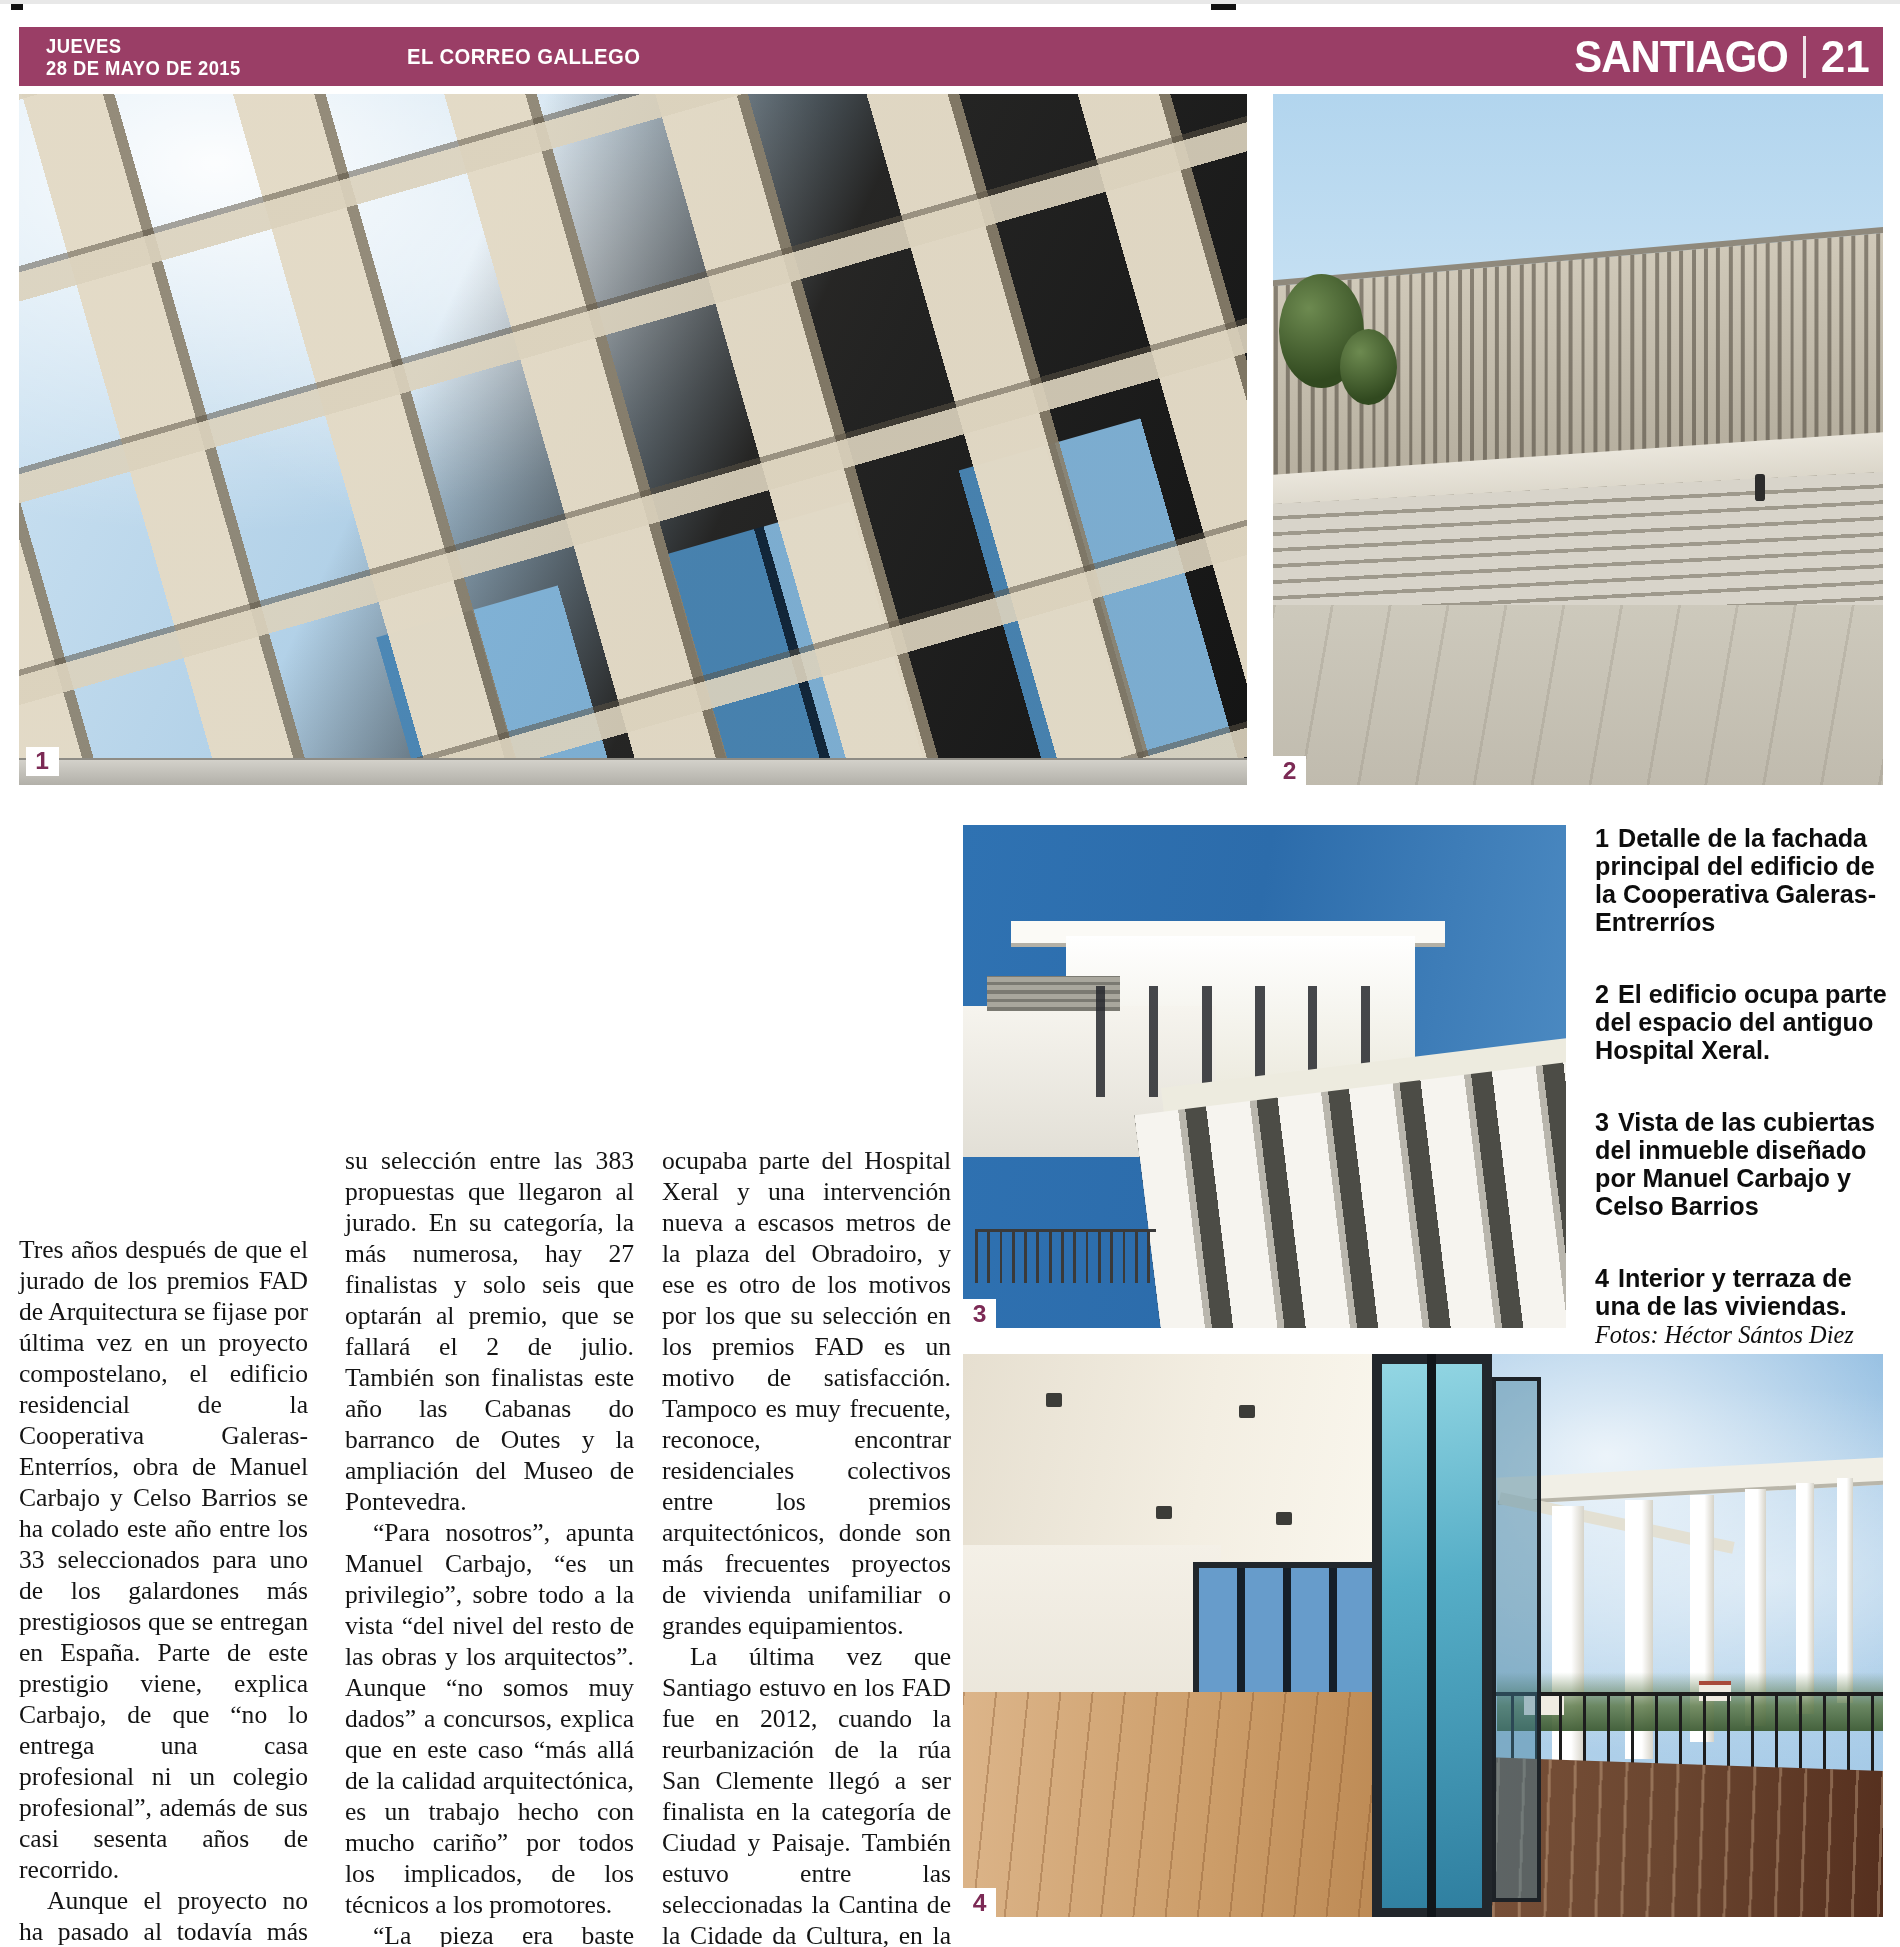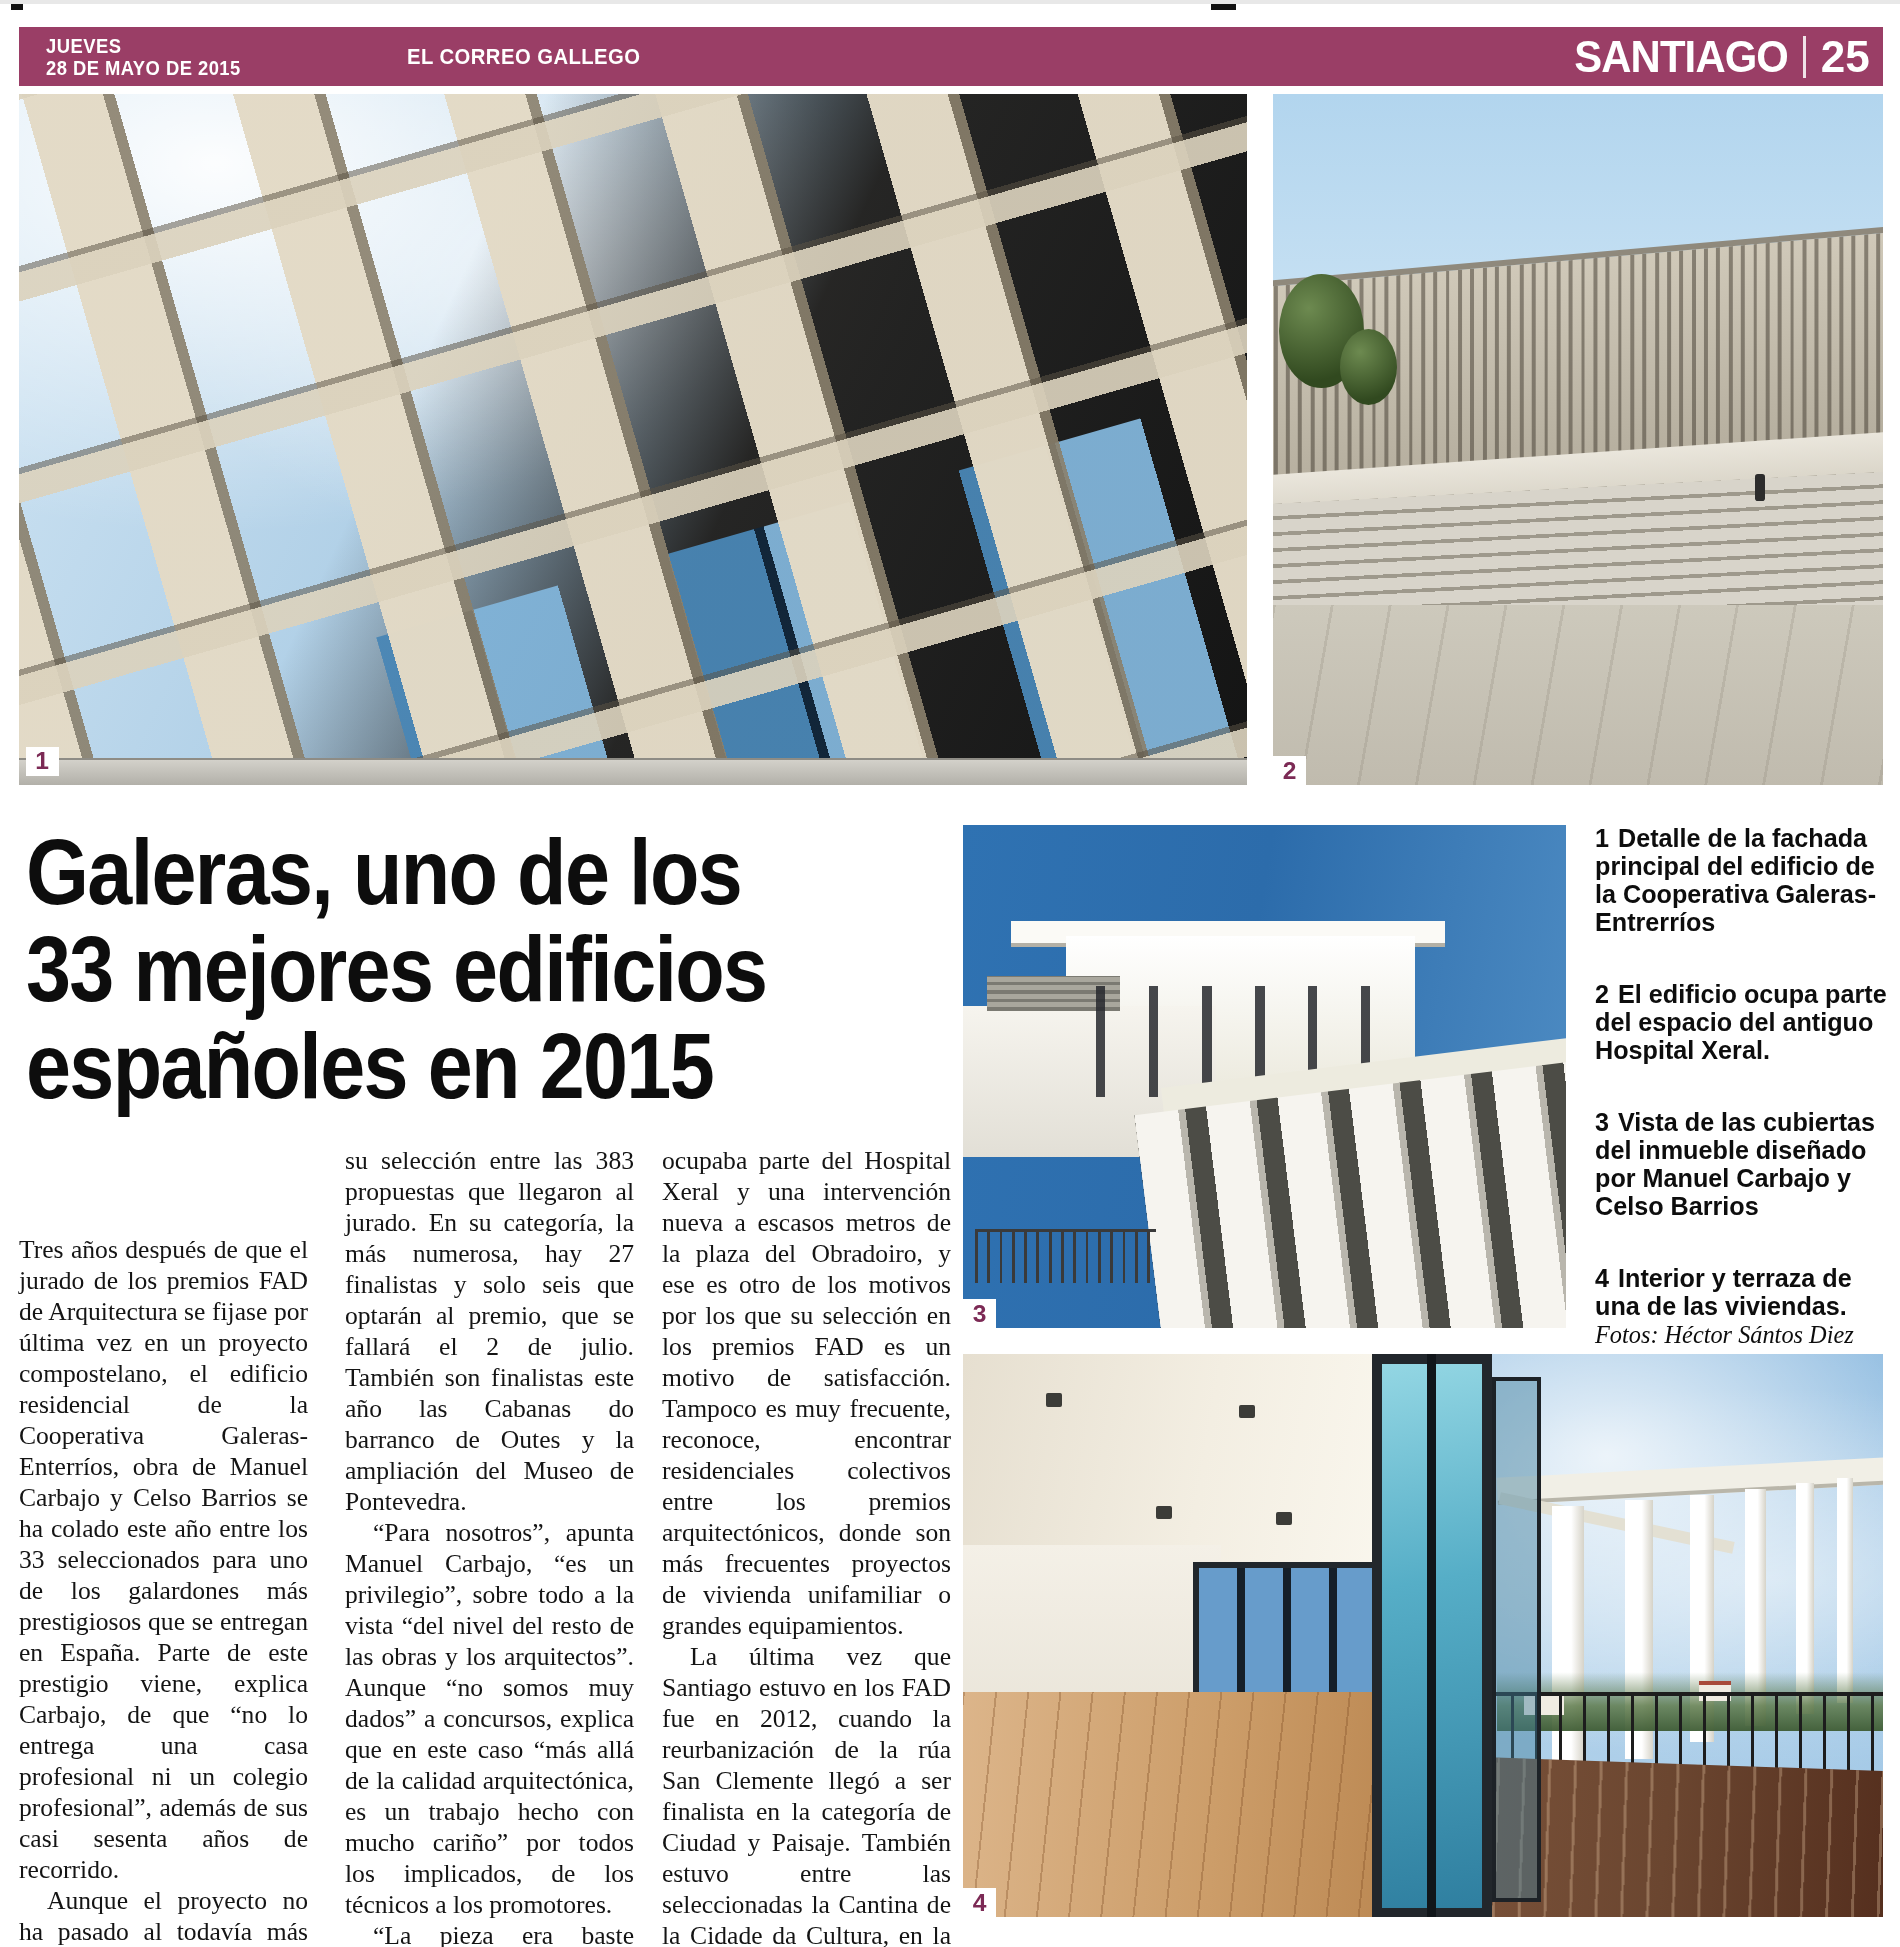--- a/index.html
+++ b/index.html
@@ -148,21 +148,21 @@
 
   <div class="topbar">
     <div class="tb-date">
       <div>JUEVES</div>
       <div>28 DE MAYO DE 2015</div>
     </div>
     <div class="tb-masthead">EL CORREO GALLEGO</div>
     <div class="tb-right">
       <span class="tb-section">SANTIAGO</span>
       <span class="tb-divider"></span>
-      <span class="tb-pagenum">25</span>
+      <span class="tb-pagenum">21</span>
     </div>
   </div>
 
   <div class="photo" style="left:19px;top:90px;width:1228px;height:691px;">
     <div class="layer p1-sky"></div>
     <div class="layer p1-shade"></div>
     <div class="layer p1-windows"></div>
     <div class="layer p1-beams"></div>
     <div class="layer p1-cross"></div>
     <div class="layer p1-sill"></div>
@@ -174,25 +174,20 @@
     <div class="layer p2-building"></div>
     <div class="layer p2-plinth"></div>
     <div class="layer p2-steps"></div>
     <div class="layer p2-plaza"></div>
     <div class="layer p2-tree" style="left:1%;top:26%;width:85px;height:114px;"></div>
     <div class="layer p2-tree" style="left:11%;top:34%;width:57px;height:76px;"></div>
     <div class="layer p2-person" style="left:79%;top:55%;"></div>
     <span class="badge">2</span>
   </div>
 
-  <div class="headline">
-    <div class="hline">Galeras, uno de los</div>
-    <div class="hline">33 mejores edificios</div>
-    <div class="hline">españoles en 2015</div>
-  </div>
 
 
   <div class="col" style="left:19px;top:1230px;">
     <p>Tres años después de que el jurado de los premios FAD de Arquitectura se fijase por última vez en un proyecto compostelano, el edificio residencial de la Cooperativa Galeras-Enterríos, obra de Manuel Carbajo y Celso Barrios se ha colado este año entre los 33 seleccionados para uno de los galardones más prestigiosos que se entregan en España. Parte de este prestigio viene, explica Carbajo, de que “no lo entrega una casa profesional ni un colegio profesional”, además de sus casi sesenta años de recorrido.</p>
     <p class="indent">Aunque el proyecto no ha pasado al todavía más exclusivo grupo de los finalistas, tiene ya el premio de</p>
   </div>
   <div class="col" style="left:345px;top:1141px;">
     <p>su selección entre las 383 propuestas que llegaron al jurado. En su categoría, la más numerosa, hay 27 finalistas y solo seis que optarán al premio, que se fallará el 2 de julio. También son finalistas este año las Cabanas do barranco de Outes y la ampliación del Museo de Pontevedra.</p>
     <p class="indent">“Para nosotros”, apunta Manuel Carbajo, “es un privilegio”, sobre todo a la vista “del nivel del resto de las obras y los arquitectos”. Aunque “no somos muy dados” a concursos, explica que en este caso “más allá de la calidad arquitectónica, es un trabajo hecho con mucho cariño” por todos los implicados, de los técnicos a los promotores.</p>
     <p class="indent">“La pieza era baste comprometida por su ubicación”, la parcela que</p>

